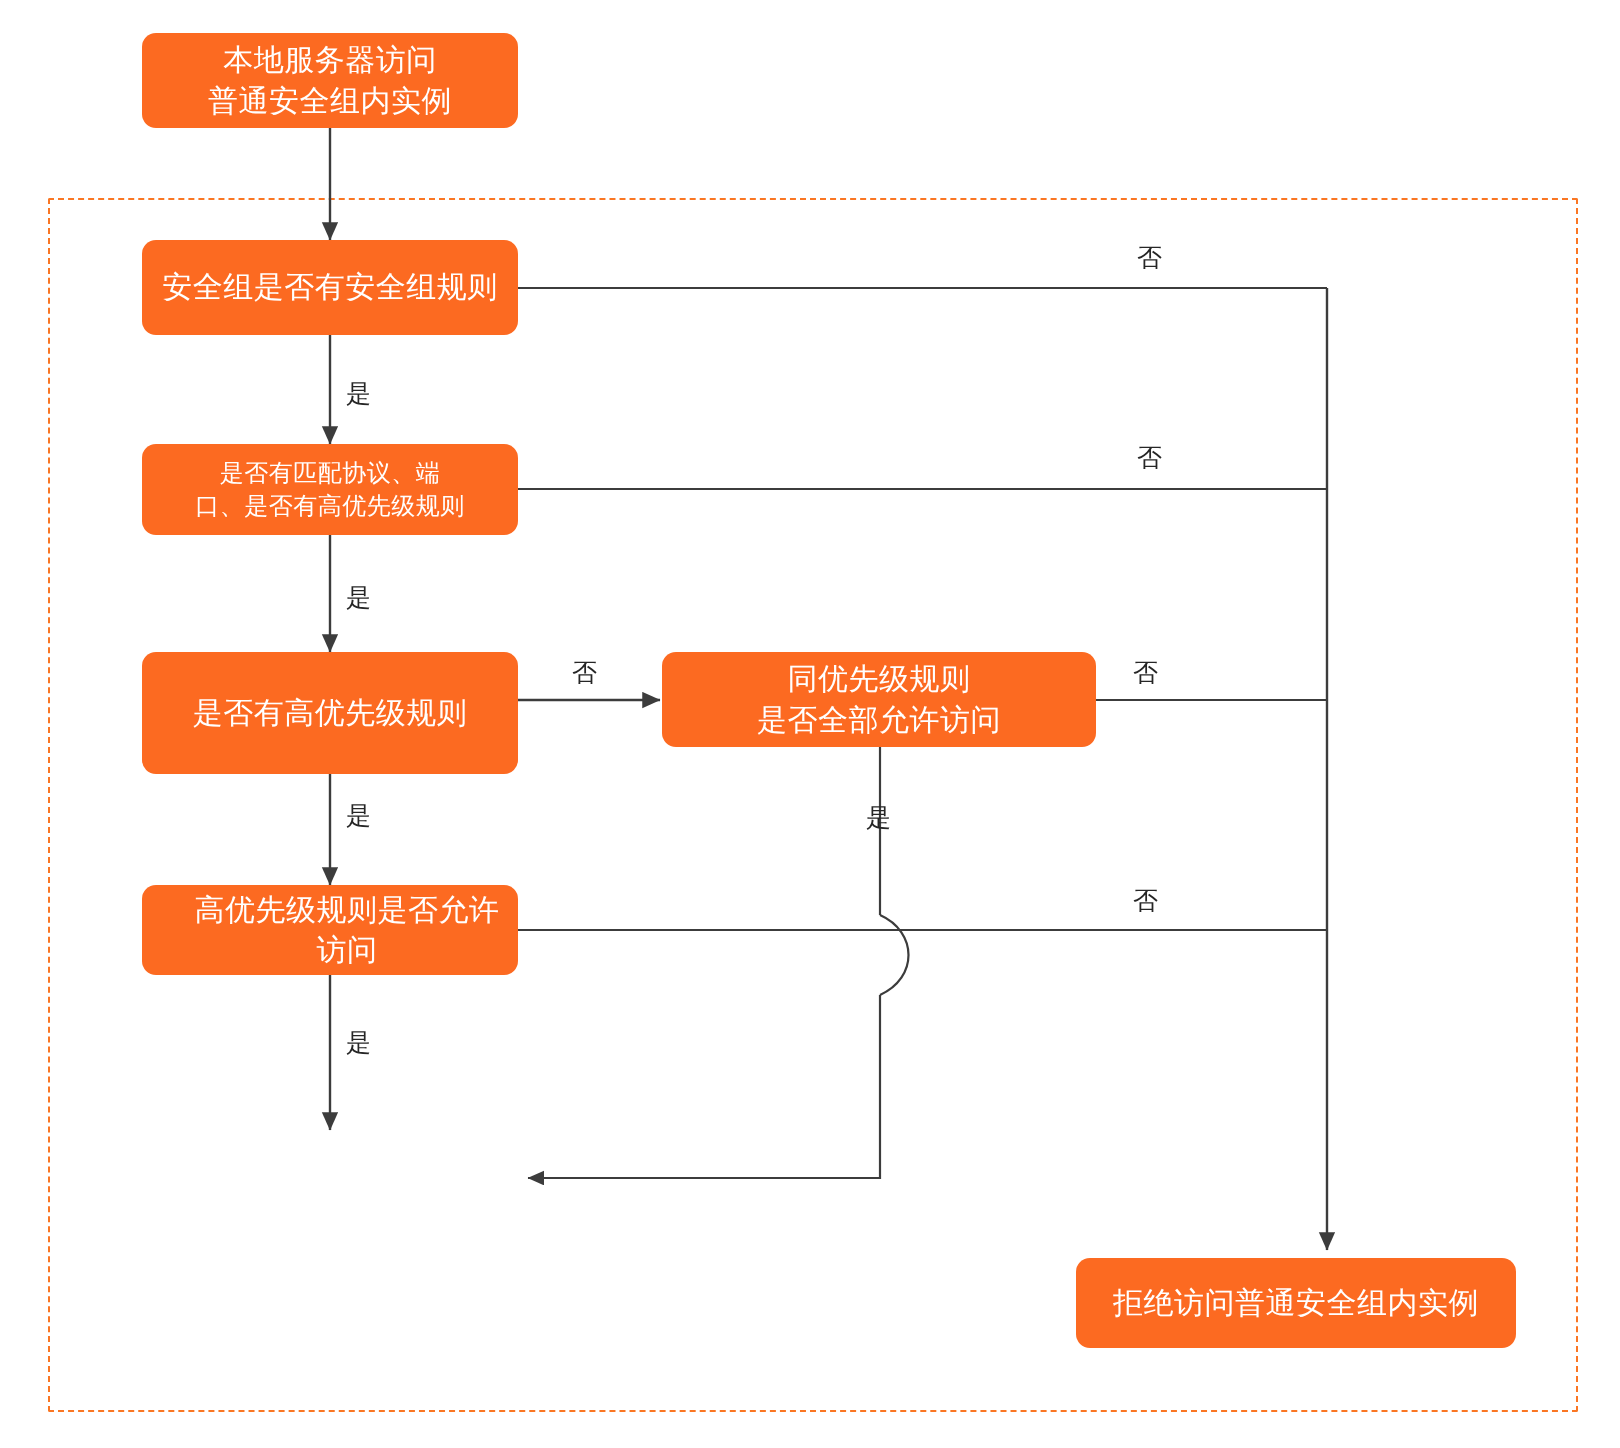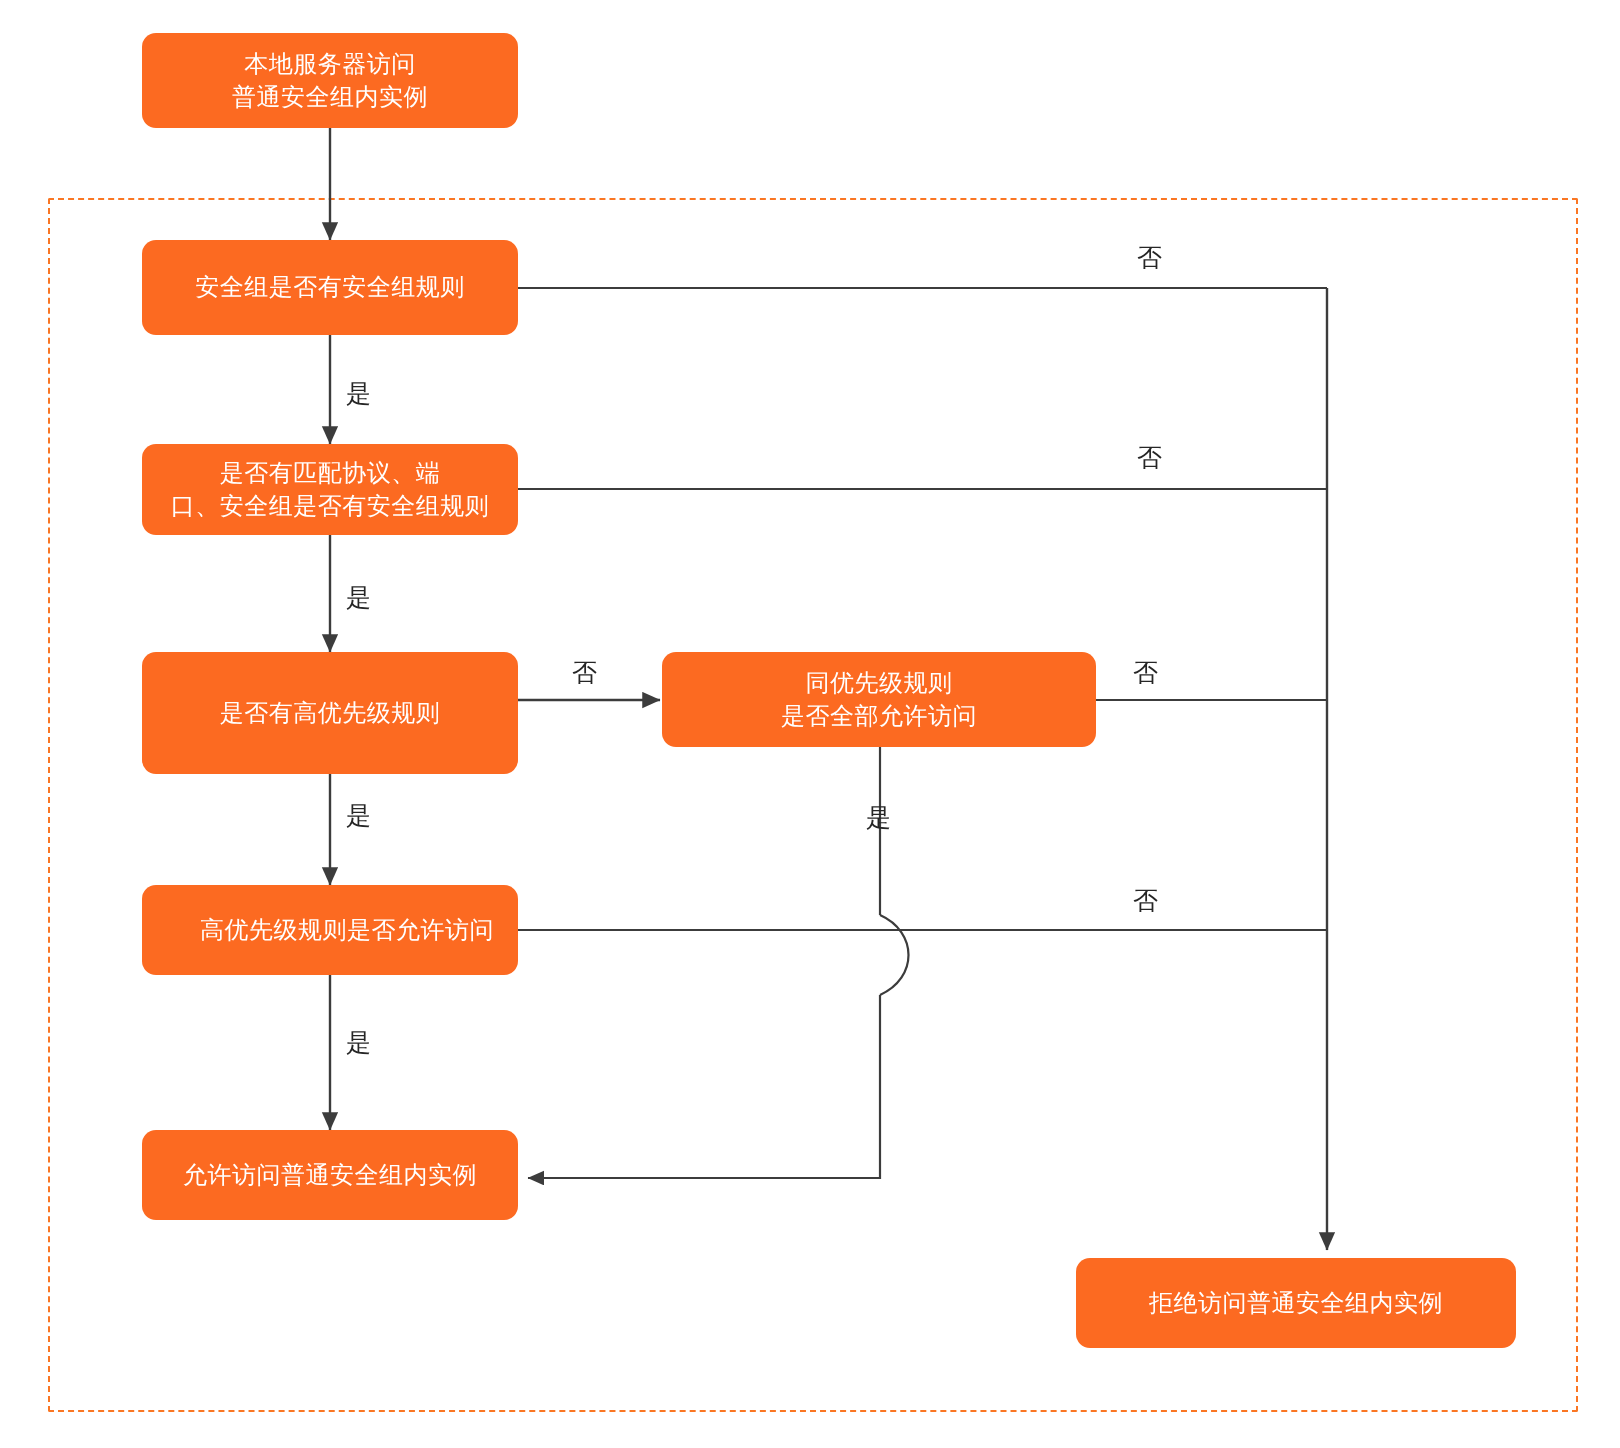--- a/index.html
+++ b/index.html
@@ -29,21 +29,21 @@
     position: absolute;
     box-sizing: border-box;
     background: #fc6a21;
     border-radius: 14px;
     color: #ffffff;
     display: flex;
     align-items: center;
     justify-content: center;
     text-align: center;
     line-height: 1.35;
-    font-size: 24px;
+    font-size: 30px;
     letter-spacing: 0.5px;
     padding: 6px 10px;
     white-space: pre-line;
     font-weight: 400;
   }
   .edge-label {
     position: absolute;
     color: #262626;
     font-size: 25px;
     line-height: 1;
@@ -109,30 +109,29 @@
     <path class="wire-thin" d="M880,915 C 918,932 918,978 880,995"></path>
     <path class="wire-thin" d="M880,995 L880,1178 L528,1178" marker-end="url(#arrowhead)"></path>
   </svg>
 
   <div class="node" style="left:142px; top:33px; width:376px; height:95px;">本地服务器访问
 普通安全组内实例</div>
 
   <div class="node" style="left:142px; top:240px; width:376px; height:95px;">安全组是否有安全组规则</div>
 
   <div class="node" style="left:142px; top:444px; width:376px; height:91px; font-size:24px;">是否有匹配协议、端
-口、安全组是否有安全组规则</div>
+口、是否有高优先级规则</div>
 
   <div class="node" style="left:142px; top:652px; width:376px; height:122px;">是否有高优先级规则</div>
 
   <div class="node" style="left:662px; top:652px; width:434px; height:95px;">同优先级规则
 是否全部允许访问</div>
 
   <div class="node" style="left:142px; top:885px; width:376px; height:90px;padding-left:44px;">高优先级规则是否允许访问</div>
 
-  <div class="node" style="left:142px; top:1130px; width:376px; height:90px;">允许访问普通安全组内实例</div>
 
   <div class="node" style="left:1076px; top:1258px; width:440px; height:90px;">拒绝访问普通安全组内实例</div>
 
   <div class="edge-label" style="left:1137px; top:245px;">否</div>
 
   <div class="edge-label" style="left:346px; top:381px;">是</div>
 
   <div class="edge-label" style="left:1137px; top:445px;">否</div>
 
   <div class="edge-label" style="left:346px; top:585px;">是</div>

